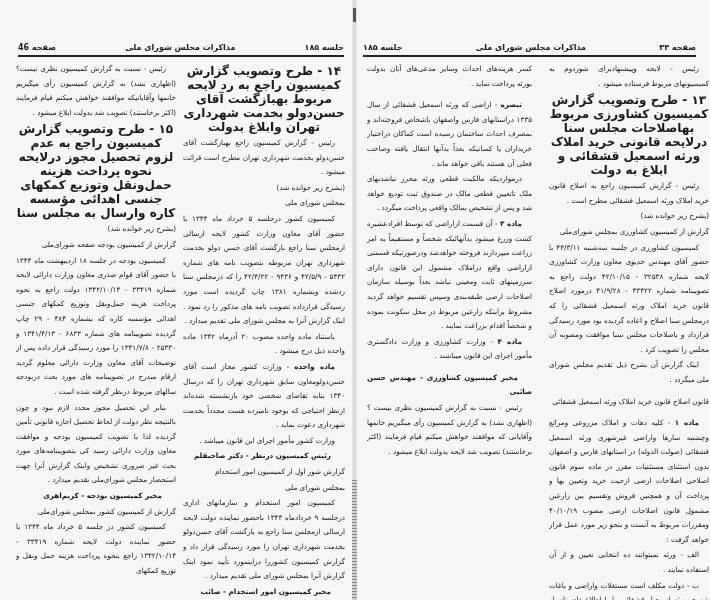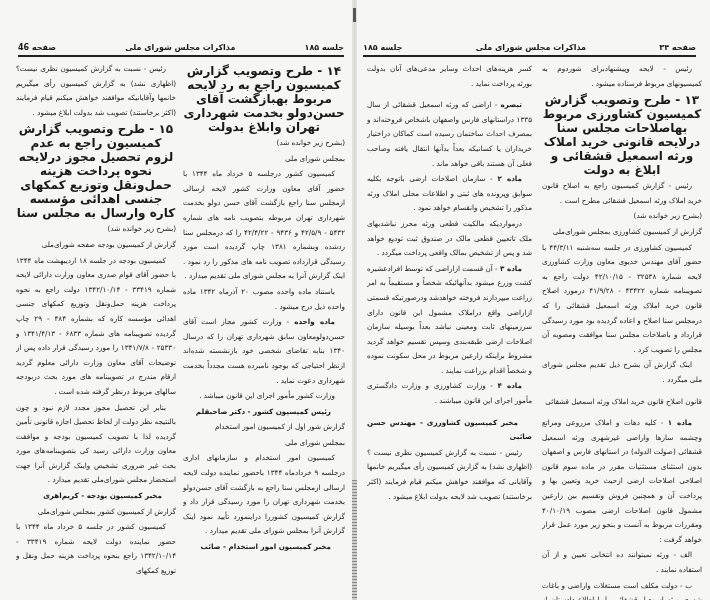--- a/index.html
+++ b/index.html
@@ -41,21 +41,21 @@
     .page.right .rule, .page.right .rule2 { left: 6px; right: 14px; }
 
     .col {
       position: absolute; top: 62px; bottom: 0;
       direction: rtl; text-align: justify;
       font-size: 7.2px; line-height: 14.6px;
       overflow: hidden;
     }
     .page.left .col.c-right { left: 183px; width: 162px; }
     .page.left .col.c-left  { left: 16px;  width: 160px; }
-    .page.right .col.c-right { left: 185px; width: 160px; }
+    .page.right .col.c-right { left: 192px; width: 160px; }
     .page.right .col.c-left  { left: 10px;  width: 165px; }
 
     .col p { margin: 0 0 1px 0; text-indent: 10px; }
     .col p.nb { text-indent: 0; }
     .col .title {
       font-weight: bold; text-align: center; text-indent: 0;
       font-size: 12px; line-height: 14px; margin: 2px 0;
     }
     .col .center { text-align: right; text-indent: 0; }
     .col .signature { text-indent: 14px; font-weight: bold; }
@@ -70,27 +70,28 @@
   <div class="page left">
     <div class="header">
       <span>جلسه ۱۸۵</span>
       <span class="center">مذاکرات مجلس شورای ملی</span>
       <span>صفحه 46</span>
     </div>
     <div class="rule"></div>
 
     <div class="col c-right">
       <p class="title">۱۴ - طرح وتصویب گزارش کمیسیون راجع به رد لایحه مربوط بهبازگشت آقای حسن‌دولو بخدمت شهرداری تهران وابلاغ بدولت</p>
+      <p>رئیس - گزارش کمیسیون راجع بهبازگشت آقای حسن‌دولو بخدمت شهرداری تهران مطرح است قرائت میشود .</p>
       <p class="center">(بشرح زیر خوانده شد)</p>
       <p class="center">بمجلس شورای ملی</p>
       <p>کمیسیون کشور درجلسه ۵ خرداد ماه ۱۳۴۴ با حضور آقای معاون وزارت کشور لایحه ارسالی ازمجلس سنا راجع بازگشت آقای حسن دولو بخدمت شهرداری تهران مربوطه بتصویب نامه های شماره ۵۴۳۲ - ۴۲/۵/۹ و ۹۴۳۶ - ۴۲/۴/۲۲ را که درمجلس سنا ردشده وبشماره ۱۳۸۱ چاپ گردیده است مورد رسیدگی قرارداده تصویب نامه های مذکور را رد نمود . اینک گزارش آنرا به مجلس شورای ملی تقدیم میدارد .</p>
       <p>باستناد ماده واحده مصوب ۲۰ آذرماه ۱۳۴۲ ماده واحده ذیل درج میشود .</p>
       <p><span class="b">ماده واحده</span><span> - وزارت کشور مجاز است آقای حسن‌دولومعاون سابق شهرداری تهران را که درسال ۱۳۴۰ بنابه تقاضای شخصی خود بازنشسته شده‌اند ازنظر احتیاجی که بوجود نامبرده هست مجدداً بخدمت شهرداری دعوت نماید .</span></p>
       <p>وزارت کشور مأمور اجرای این قانون میباشد .</p>
-      <p class="signature">رئیس کمیسیون کشور - دکتر صاحبقلم</p>
+      <p class="signature">رئیس کمیسیون درنظر - دکتر صاحبقلم</p>
       <p class="center">گزارش شور اول از کمیسیون امور استخدام</p>
       <p class="center">بمجلس شورای ملی</p>
       <p>کمیسیون امور استخدام و سازمانهای اداری درجلسه ۹ خردادماه ۱۳۴۴ باحضور نماینده دولت لایحه ارسالی ازمجلس سنا راجع به بازگشت آقای حسن‌دولو بخدمت شهرداری تهران را مورد رسیدگی قرار داد و گزارش کمیسیون کشوررا دراینمورد تأیید نمود اینک گزارش آنرا بمجلس شورای ملی تقدیم میدارد .</p>
       <p class="signature">مخبر کمیسیون امور استخدام - صائب</p>
     </div>
 
     <div class="col c-left">
       <p>رئیس - نسبت به گزارش کمیسیون نظری نیست؟ (اظهاری نشد) به گزارش کمیسیون رأی میگیریم خانمها وآقایانیکه موافقند خواهش میکنم قیام فرمایند (اکثر برخاستند) تصویب شد بدولت ابلاغ میشود .</p>
       <p class="title">۱۵ - طرح وتصویب گزارش کمیسیون راجع به عدم لزوم تحصیل مجوز درلایحه نحوه پرداخت هزینه حمل‌ونقل وتوزیع کمکهای جنسی اهدائی مؤسسه کاره وارسال به مجلس سنا</p>
       <p class="center">(بشرح زیر خوانده شد)</p>
@@ -129,21 +130,20 @@
       <div class="gap"></div>
       <p><span class="b">ماده ۱</span><span> - کلیه دهات و املاک مزروعی ومراتع وچشمه سارها واراضی غیرشهری ورثه اسمعیل قشقائی (صولت الدوله) در استانهای فارس و اصفهان بدون استثنای مستثنیات مقرر در ماده سوم قانون اصلاحی اصلاحات ارضی ازحیث خرید وتعیین بها و پرداخت آن و همچنین فروش وتقسیم بین زارعین مشمول قانون اصلاحات ارضی مصوب ۴۰/۱۰/۱۹ ومقررات مربوط به آنست و بنحو زیر مورد عمل قرار خواهد گرفت :</span></p>
       <p>الف - ورثه نمیتوانند ده انتخابی تعیین و از آن استفاده نمایند .</p>
       <p>ب - دولت مکلف است مستغلات واراضی و باغات شهری ورثه اسمعیل قشقائی را با اطلاع دادستان از طریق مزایده بفروش رسانیده و وجوه حاصله راپس از</p>
     </div>
 
     <div class="col c-left">
       <p class="nb">کسر هزینه‌های احداث وسایر مدعی‌های آنان بدولت بورثه پرداخت نماید .</p>
       <div class="gap"></div>
       <p><span class="b">تبصره</span><span> - اراضی که ورثه اسمعیل قشقائی از سال ۱۳۳۵ دراستانهای فارس واصفهان باشخاص فروخته‌اند و بمصرف احداث ساختمان رسیده است کماکان دراختیار خریداران یا کسانیکه بعداً بدآنها انتقال یافته وصاحب فعلی آن هستند باقی خواهد ماند .</span></p>
-      <p><span class="b">ماده ۲</span><span> - سازمان اصلاحات ارضی باتوجه بکلیه سوابق وپرونده های ثبتی و اطلاعات محلی املاک ورثه مذکور را تشخیص وانقسام خواهد نمود .</span></p>
       <p>درمواردیکه مالکیت قطعی ورثه محرز نباشدبهای ملک تاتعیین قطعی مالک در صندوق ثبت تودیع خواهد شد و پس از تشخیص بمالک واقعی پرداخت میگردد .</p>
       <p><span class="b">ماده ۳</span><span> - آن قسمت ازاراضی که توسط افرادعشیره کشت وزرع میشود بدآنهائیکه شخصاً و مستقیماً به امر زراعت میپردازند فروخته خواهدشد ودرصورتیکه قسمتی ازاراضی واقع دراملاک مشمول این قانون دارای سرزمینهای ثابت ومعینی نباشد بعداً بوسیله سازمان اصلاحات ارضی طبقه‌بندی وسپس تقسیم خواهد گردید مشروط براینکه زارعین مربوط در محل سکونت نموده و شخصاً اقدام بزراعت نمایند .</span></p>
       <p><span class="b">ماده ۴</span><span> - وزارت کشاورزی و وزارت دادگستری مأمور اجرای این قانون میباشند .</span></p>
       <div class="gap"></div>
       <p class="signature">مخبر کمیسیون کشاورزی - مهندس حسن صائبی</p>
       <p>رئیس - نسبت به گزارش کمیسیون نظری نیست ؟ (اظهاری نشد) به گزارش کمیسیون رأی میگیریم خانمها وآقایانی که موافقند خواهش میکنم قیام فرمایند (اکثر برخاستند) تصویب شد لایحه بدولت ابلاغ میشود .</p>
     </div>
   </div>
 </div>
 

